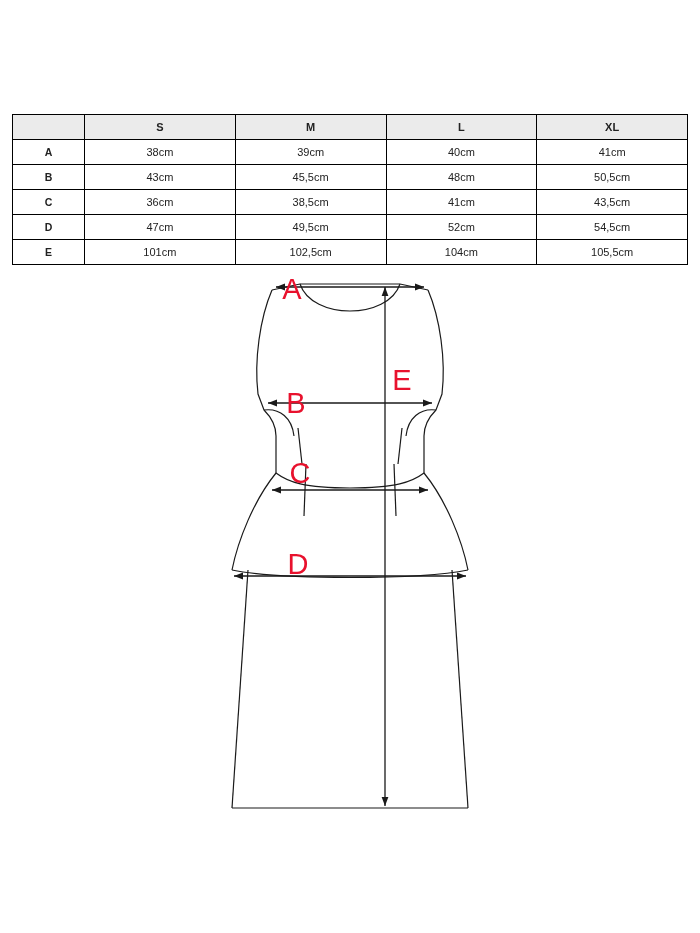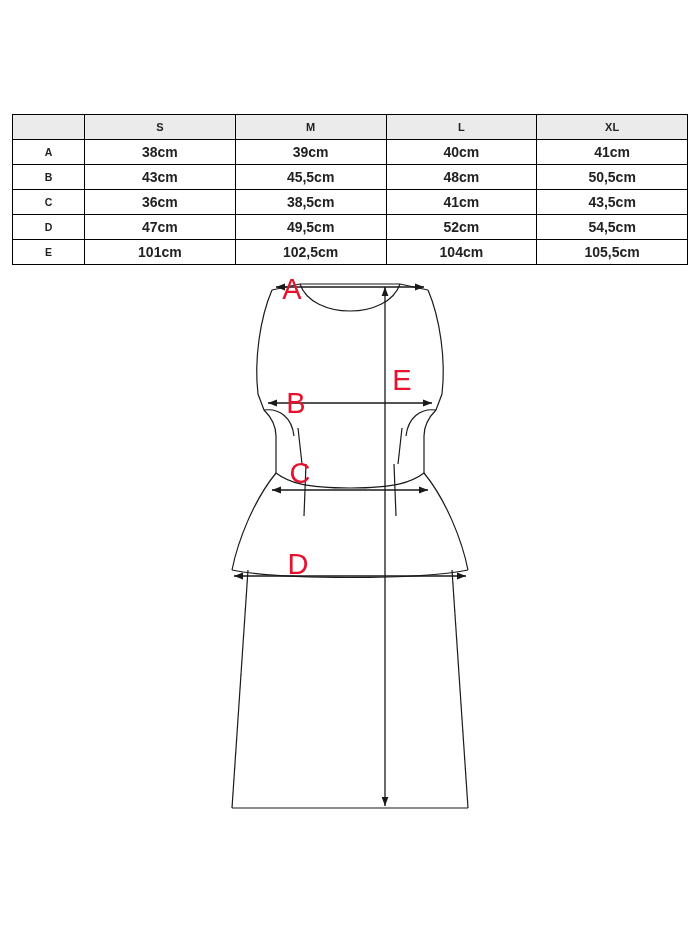--- a/index.html
+++ b/index.html
@@ -27,22 +27,22 @@
     border-collapse: collapse;
     width: 100%;
     table-layout: fixed;
   }
   table.size-table th,
   table.size-table td {
     border: 1px solid #000;
     height: 24px;
     text-align: center;
     vertical-align: middle;
-    font-size: 14px;
-    font-weight: bold;
+    font-size: 11px;
+    font-weight: normal;
     padding: 0;
   }
   table.size-table thead th {
     background: #ebebeb;
     font-weight: bold;
     font-size: 11px;
   }
   table.size-table tbody td.row-head {
     background: #ffffff;
     font-weight: bold;

